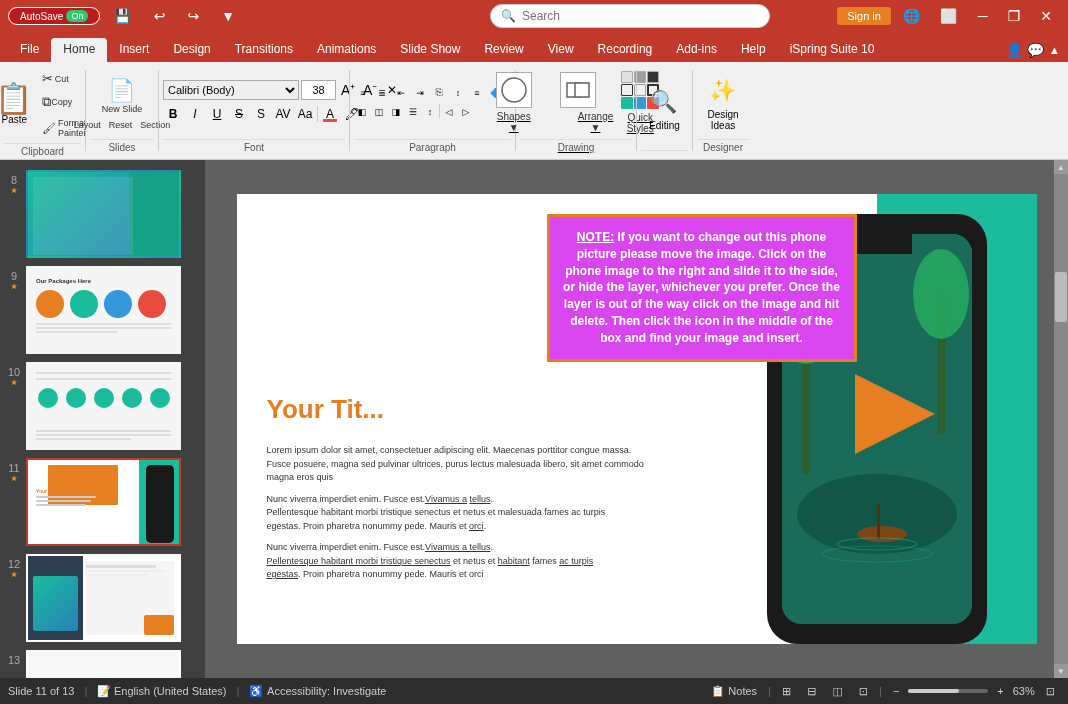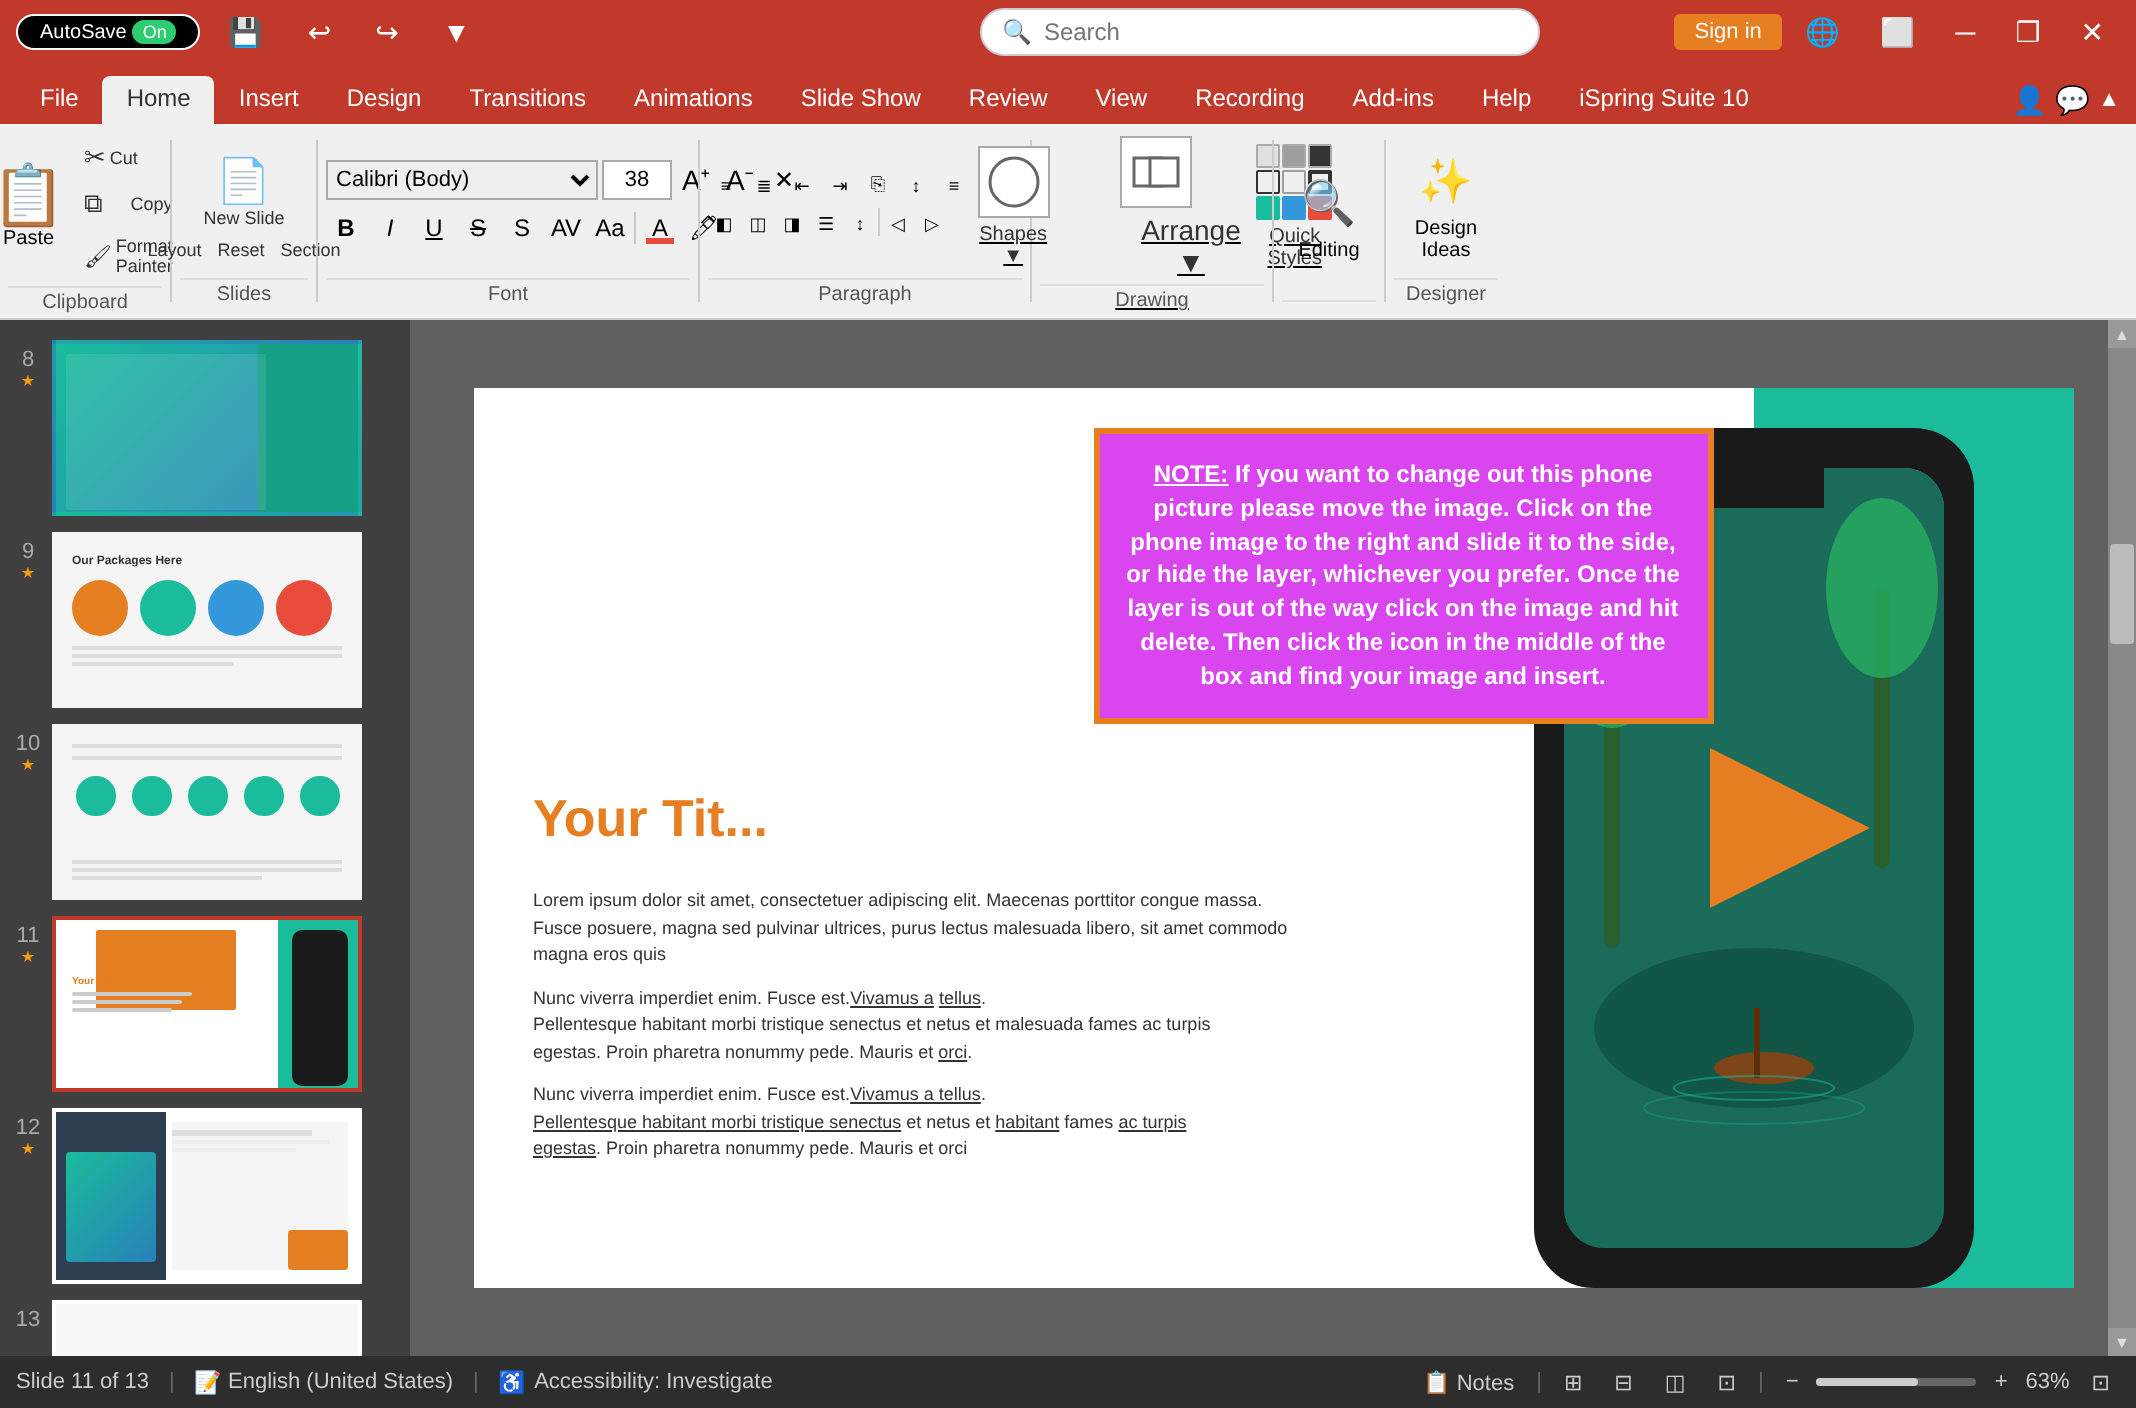--- a/index.html
+++ b/index.html
@@ -11,21 +11,21 @@
       height: 32px;
       display: flex;
       align-items: center;
       padding: 0 8px;
       color: white;
     }
     #title-bar .left { display: flex; align-items: center; gap: 6px; flex: 1; }
     #title-bar .center { flex: 1; text-align: center; font-size: 12px; color: #ffd7d7; }
     #title-bar .right { flex: 1; display: flex; justify-content: flex-end; align-items: center; gap: 4px; }
     .autosave-toggle {
-      background: #000000;
+      background: #b91c1c;
       border: 1px solid #fff;
       border-radius: 10px;
       padding: 2px 11px;
       font-size: 10px;
       color: white;
       display: flex; align-items: center; gap: 3px;
     }
     .toggle-on { background: #2ecc71; border-radius: 8px; padding: 1px 5px; font-size: 9px; }
     .title-btn { background: none; border: none; color: white; font-size: 14px; cursor: pointer; padding: 2px 8px; }
 
@@ -469,21 +469,21 @@
 
   <div class="ribbon-group-wrapper" style="width:85px;">
     <div class="rg-content">
       <div style="display:flex; flex-direction:row; align-items:center; gap:2px;">
         <div style="display:flex;flex-direction:column;align-items:center;cursor:pointer;padding:2px;">
           <span style="font-size:30px;line-height:1;">📋</span>
           <span style="font-size:10px;">Paste</span>
         </div>
         <div style="display:flex;flex-direction:column;gap:2px;">
           <button class="ribbon-btn" style="flex-direction:row;font-size:13px;">✂ <span style="font-size:9px;margin-left:2px;">Cut</span></button>
-          <button class="ribbon-btn" style="flex-direction:row;font-size:13px;">⧉ <span style="font-size:9px;margin-left:14px;">Copy</span></button>
+          <button class="ribbon-btn" style="flex-direction:row;font-size:13px;">⧉ <span style="font-size:9px;margin-left:0;">Copy</span></button>
           <button class="ribbon-btn" style="flex-direction:row;font-size:11px;">🖌 <span style="font-size:9px;margin-left:2px;">Format Painter</span></button>
         </div>
       </div>
     </div>
     <div class="rg-label">Clipboard</div>
   </div>
   <div class="group-divider"></div>
 
   <div class="ribbon-group-wrapper" style="width:72px;">
     <div class="rg-content" style="flex-direction:column;">
@@ -566,21 +566,21 @@
         </div>
         <button class="ribbon-btn" style="font-size:10px;padding:1px 4px;">Shapes ▼</button>
       </div>
       <div style="display:flex;flex-direction:column;gap:2px;align-items:center;">
         <div style="width:36px;height:36px;border:1px solid #aaa;background:white;display:flex;align-items:center;justify-content:center;">
           <svg width="30" height="30">
               <rect x="4" y="8" width="14" height="14" fill="none" stroke="#666" stroke-width="1.5"></rect>
               <rect x="12" y="8" width="14" height="14" fill="white" stroke="#666" stroke-width="1.5"></rect>
             </svg>
         </div>
-        <button class="ribbon-btn" style="font-size:14px;padding:1px 4px;margin-left:35px;">Arrange ▼</button>
+        <button class="ribbon-btn" style="font-size:10px;padding:1px 4px;margin-left:35px;">Arrange ▼</button>
       </div>
       <div style="display:flex;flex-direction:column;gap:2px;align-items:center;">
         <div style="display:flex;flex-direction:column;gap:1px;">
           <div style="display:flex;gap:1px;">
             <div style="width:12px;height:12px;background:#e0e0e0;border:1px solid #aaa;border-radius:1px;cursor:pointer;"></div>
             <div style="width:12px;height:12px;background:#9e9e9e;border:1px solid #aaa;border-radius:1px;cursor:pointer;"></div>
             <div style="width:12px;height:12px;background:#333;border:1px solid #aaa;border-radius:1px;cursor:pointer;"></div>
           </div>
           <div style="display:flex;gap:1px;">
             <div style="width:12px;height:12px;background:transparent;border:1px solid #333;border-radius:1px;cursor:pointer;"></div>

